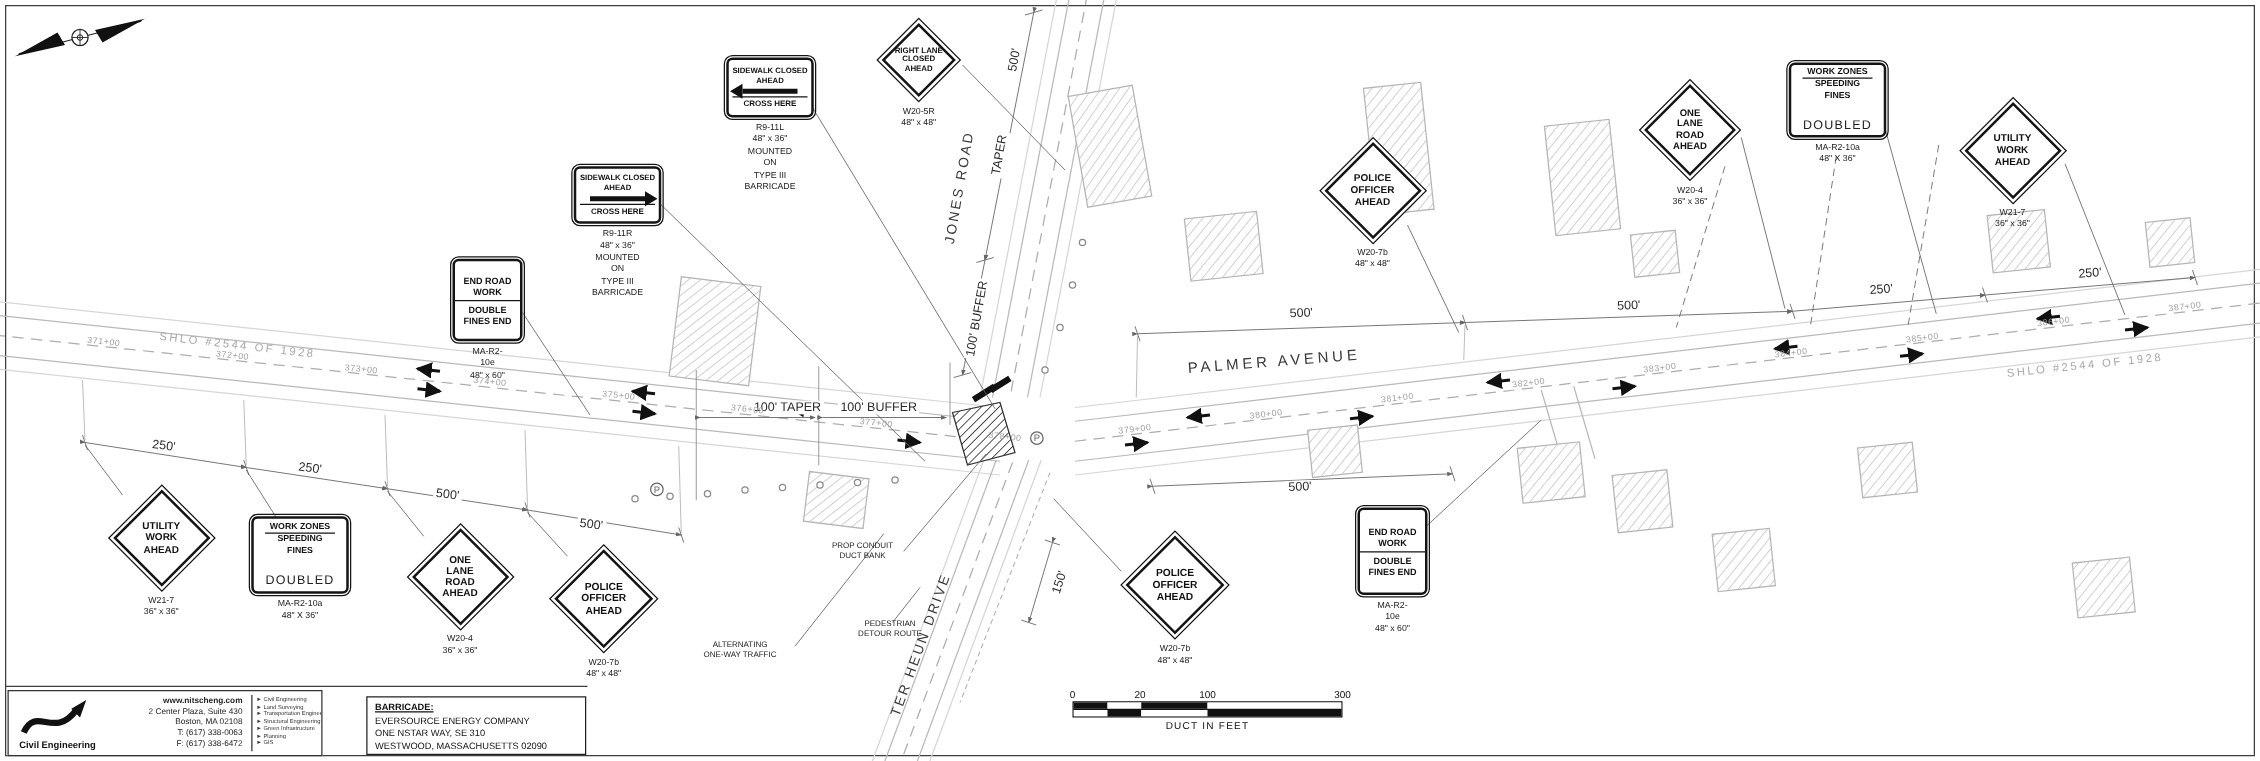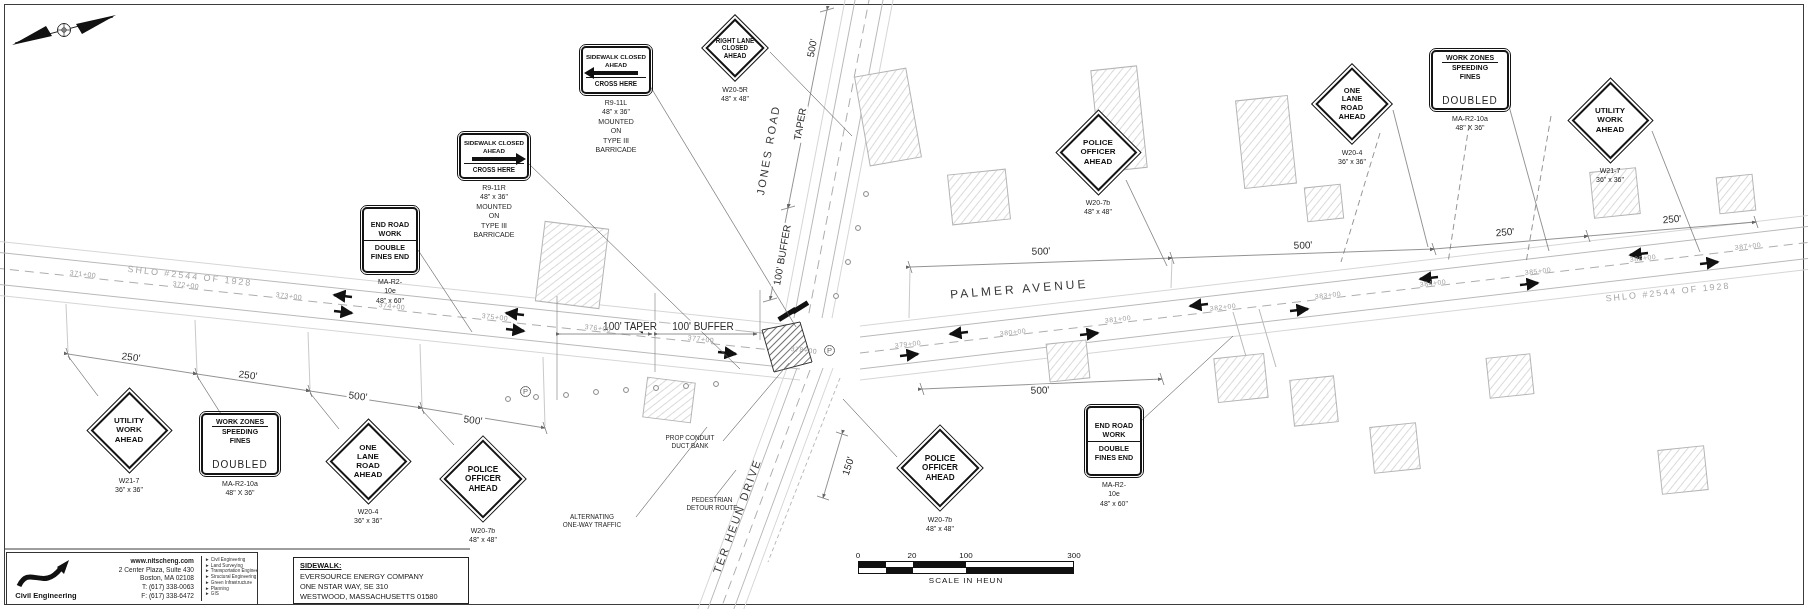--- a/index.html
+++ b/index.html
@@ -421,24 +421,24 @@
         <div><span>► </span><span>Land Surveying</span></div>
         <div><span>► </span><span>Transportation Engineering</span></div>
         <div><span>► </span><span>Structural Engineering</span></div>
         <div><span>► </span><span>Green Infrastructure</span></div>
         <div><span>► </span><span>Planning</span></div>
         <div><span>► </span><span>GIS</span></div>
       </div>
 </div>
 
 <div class="applicant">
-  <div class="hd">SIDEWALK:</div>
+  <div class="hd">BARRICADE:</div>
   <div style="white-space:pre-line">EVERSOURCE ENERGY COMPANY
 ONE NSTAR WAY, SE 310
-WESTWOOD, MASSACHUSETTS 01580</div>
+WESTWOOD, MASSACHUSETTS 02090</div>
 </div>
 
 <div class="scalebar">
   <div class="sb-ticks" id="sb-ticks">
         <span style="left: 0%;">0</span>
         <span style="left: 25%;">20</span>
         <span style="left: 50%;">100</span>
         <span style="left: 100%;">300</span>
       </div>
   <div class="sb-bar">
@@ -448,16 +448,16 @@
       <div style="width:25%;background:#111"></div>
           <div style="width:50%;background:#fff"></div>
     </div>
     <div class="sb-row" style="border-top:1px solid #111">
       <div style="width:12.5%;background:#fff"></div>
           <div style="width:12.5%;background:#111"></div>
       <div style="width:25%;background:#fff"></div>
           <div style="width:50%;background:#111"></div>
     </div>
   </div>
-  <div class="sb-label">SCALE IN HEUN</div>
+  <div class="sb-label">DUCT IN FEET</div>
 </div>
 
 </div>
 
 </body></html>

